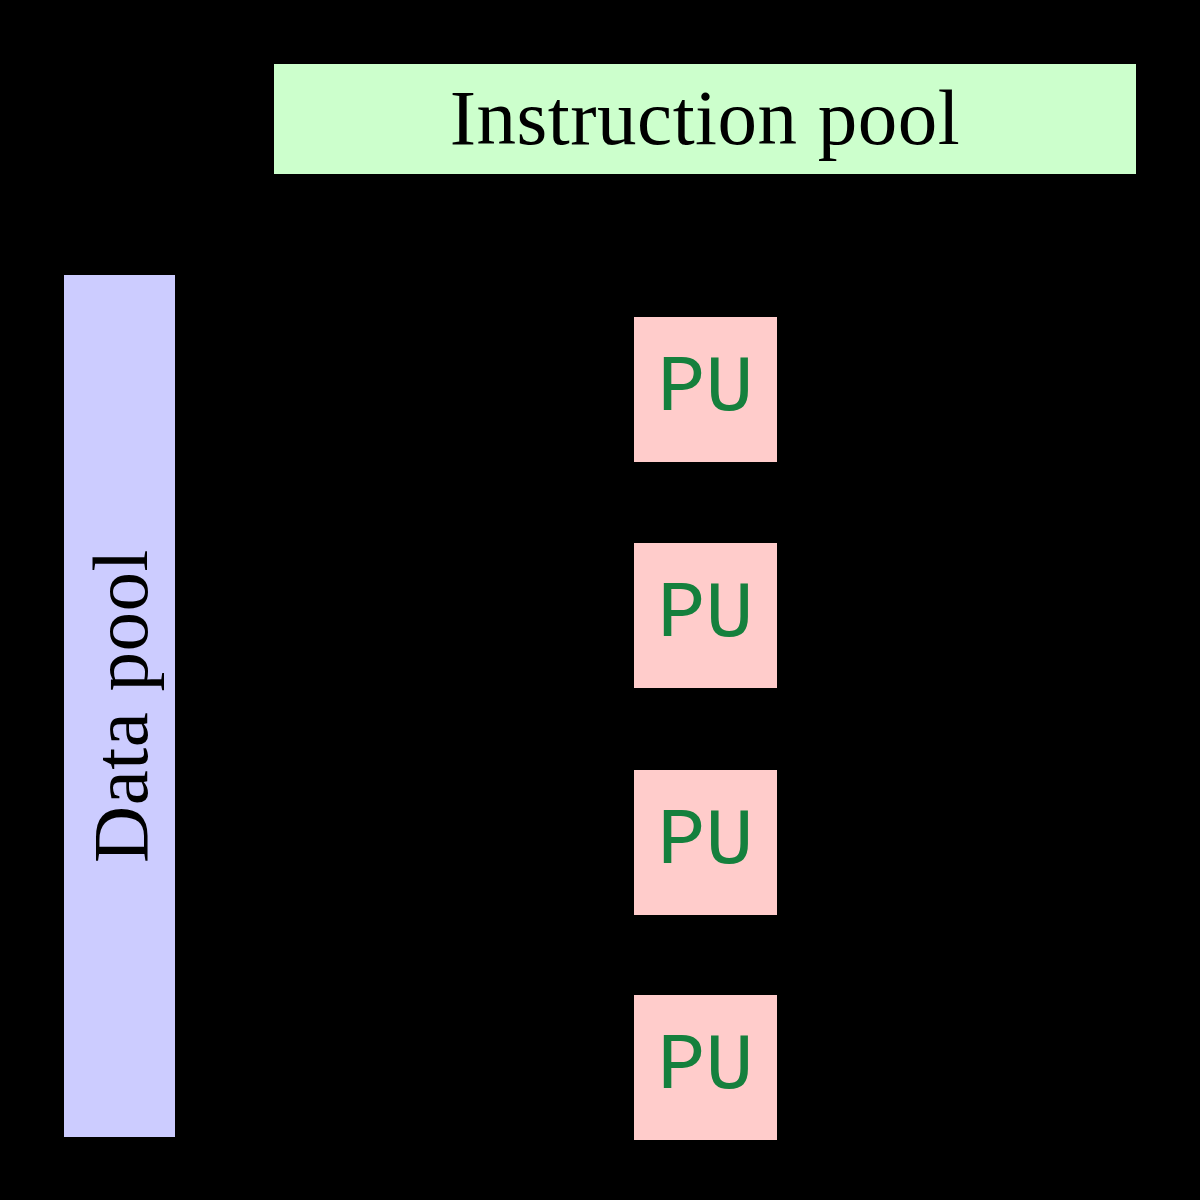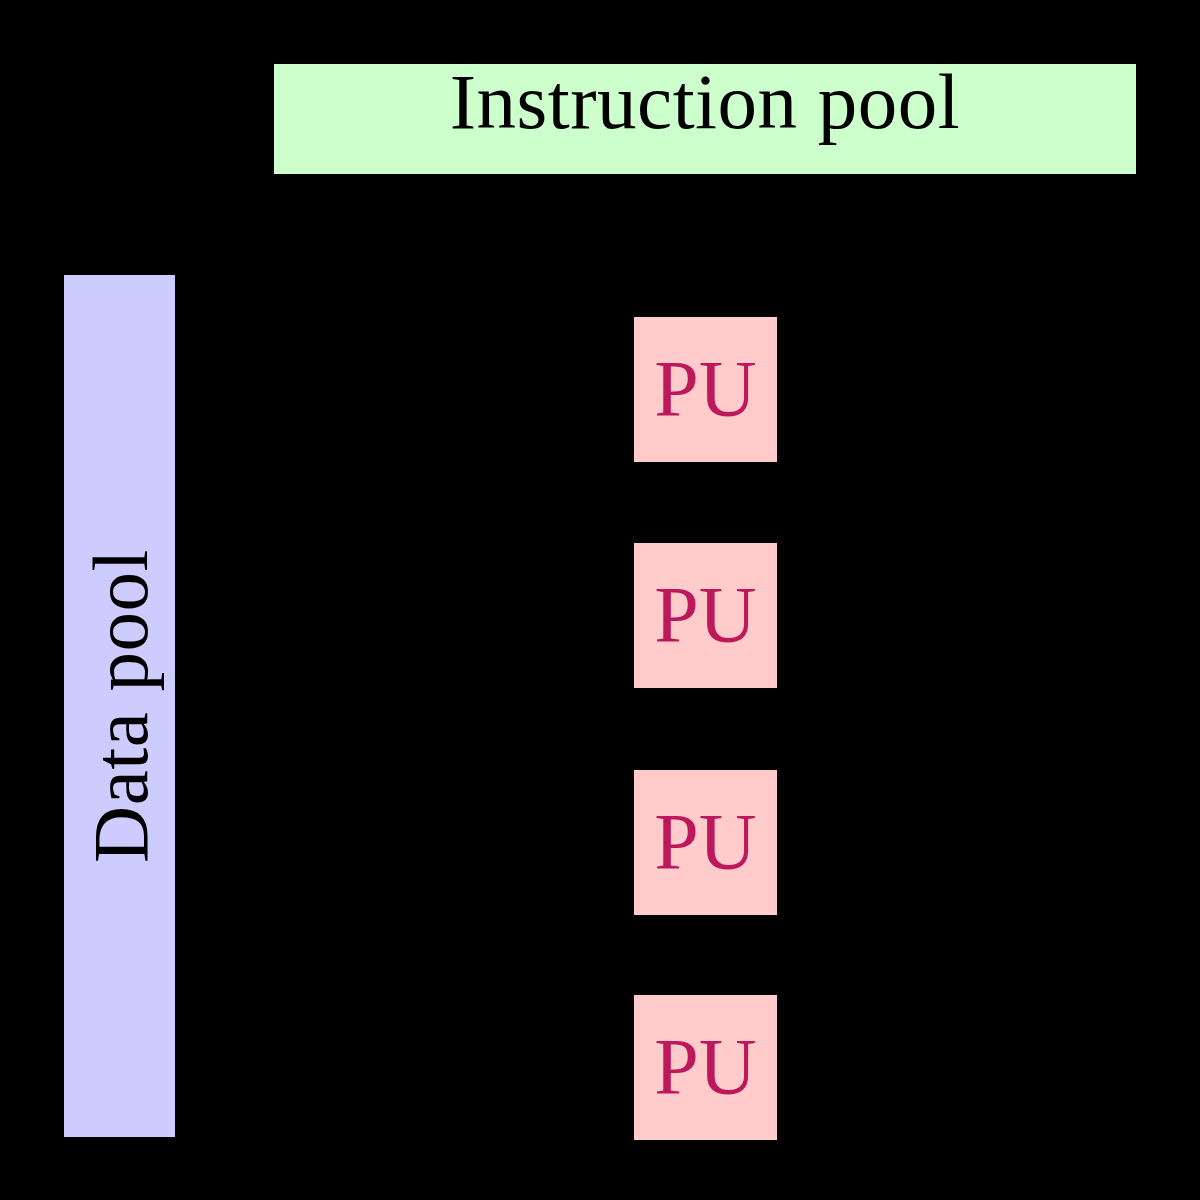--- a/index.html
+++ b/index.html
@@ -19,20 +19,21 @@
 
   
   .instruction-pool {
     position: absolute;
     left: 274px;
     top: 64px;
     width: 862px;
     height: 110px;
     background: #ccffcc;
     display: flex;
+    align-items: center;
     justify-content: center;
     box-sizing: border-box;
   }
   .instruction-pool .label {
     font-family: "Liberation Serif", "DejaVu Serif", serif;
     font-size: 79px;
     line-height: 1;
     color: #000000;
     white-space: nowrap;
     letter-spacing: 0.5px;
@@ -70,24 +71,24 @@
     left: 634px;
     width: 143px;
     height: 145px;
     background: #ffcccb;
     display: flex;
     align-items: center;
     justify-content: center;
     box-sizing: border-box;
   }
   .pu .label {
-    font-family: Liberation Serif, serif;
+    font-family: Liberation Mono, monospace;
     font-size: 80px;
     line-height: 1;
-    color: #be185d;
+    color: #15803d;
     white-space: nowrap;
     position: relative;
     top: -1px;
   }
 
   .pu-1 { top: 317px; }
   .pu-2 { top: 543px; }
   .pu-3 { top: 770px; }
   .pu-4 { top: 995px; }
 </style>

